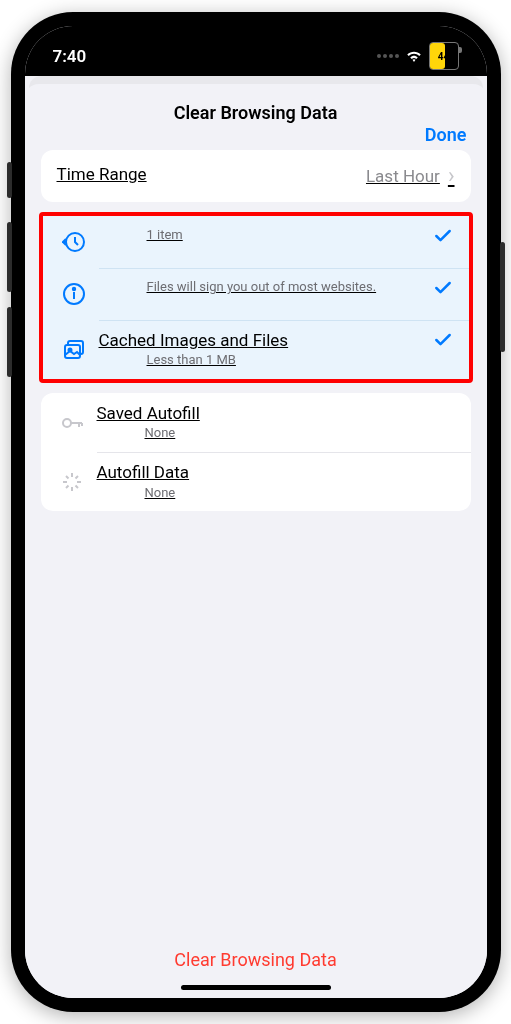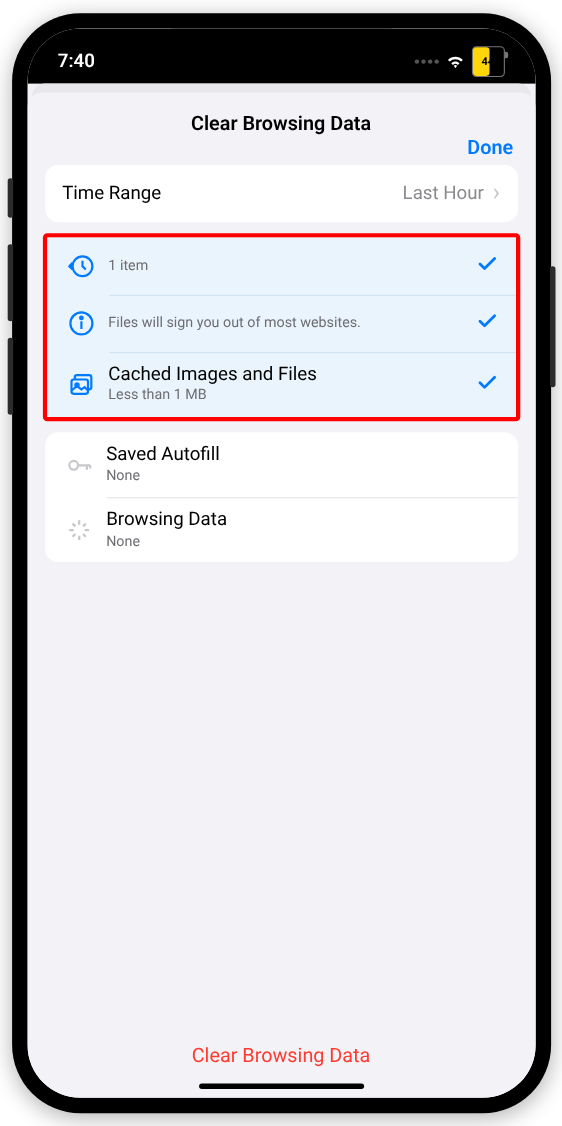--- a/index.html
+++ b/index.html
@@ -102,43 +102,44 @@
     color:#007aff; font-size:18px; font-weight:600;margin-top:44px;
   }
   .content { padding: 10px 16px 0; flex:1; }
   .cell-group {
     background:#fff;
     border-radius:12px;
     overflow:hidden;
     margin-bottom: 10px;
   }
   .cell {
-    display:flex; align-items:center;
+    display:flex; 
     min-height:52px;
     padding: 10px 16px;
     position:relative;
+    text-decoration:underline;
   }
   .cell + .cell::before {
     content:""; position:absolute; top:0; left:56px; right:0;
     height:1px; background:#e5e5ea;
   }
   .cell.top + .cell.top::before,
   .time-cell::before { display:none; }
   .time-cell { justify-content: space-between; padding: 14px 16px; }
   .time-label { font-size:17px; color:#000; }
   .time-value { font-size:17px; color:#8a8a8e; display:flex; align-items:center; gap:8px; }
   .chev { color:#c5c5c9; font-size:22px; line-height:1; }
   .icon-slot {
     width: 30px; display:flex; align-items:center; justify-content:center;
     margin-right: 10px; flex-shrink:0;
   }
   .icon-slot svg { width:24px; height:24px; }
   .cell-text { flex:1; }
   .cell-title { font-size:17px; color:#000; line-height:1.25; }
-  .cell-sub { font-size:13px; color:#6d6d72; line-height:1.3; margin-top:1px; }
+  .cell-sub { font-size:13px; color:#6d6d72; line-height:1.3; margin-top:1px;margin-left:48px; }
   .check { color:#007aff; flex-shrink:0; }
   .check svg { width:20px; height:20px; }
   .highlight {
     border: 4px solid #ff0000;
     border-radius: 4px;
     margin: 0 -2px 10px;
   }
   .highlight .cell-group { margin:0; border-radius:0; background:#eaf4fd; }
   .highlight .cell + .cell::before { background:#cfe3f3; }
   .clear-btn {
@@ -279,21 +280,21 @@
                   <line x1="12" y1="17" x2="12" y2="21"></line>
                   <line x1="3" y1="12" x2="7" y2="12"></line>
                   <line x1="17" y1="12" x2="21" y2="12"></line>
                   <line x1="6" y1="6" x2="8.5" y2="8.5"></line>
                   <line x1="15.5" y1="15.5" x2="18" y2="18"></line>
                   <line x1="6" y1="18" x2="8.5" y2="15.5"></line>
                   <line x1="15.5" y1="8.5" x2="18" y2="6"></line>
                 </svg>
             </div>
             <div class="cell-text">
-              <div class="cell-title">Browsing Data</div>
+              <div class="cell-title">Autofill Data</div>
               <div class="cell-sub">None</div>
             </div>
           </div>
         </div>
       </div>
 
       <div class="clear-btn">Clear Browsing Data</div>
       <div class="home-ind"></div>
     </div>
   </div>

